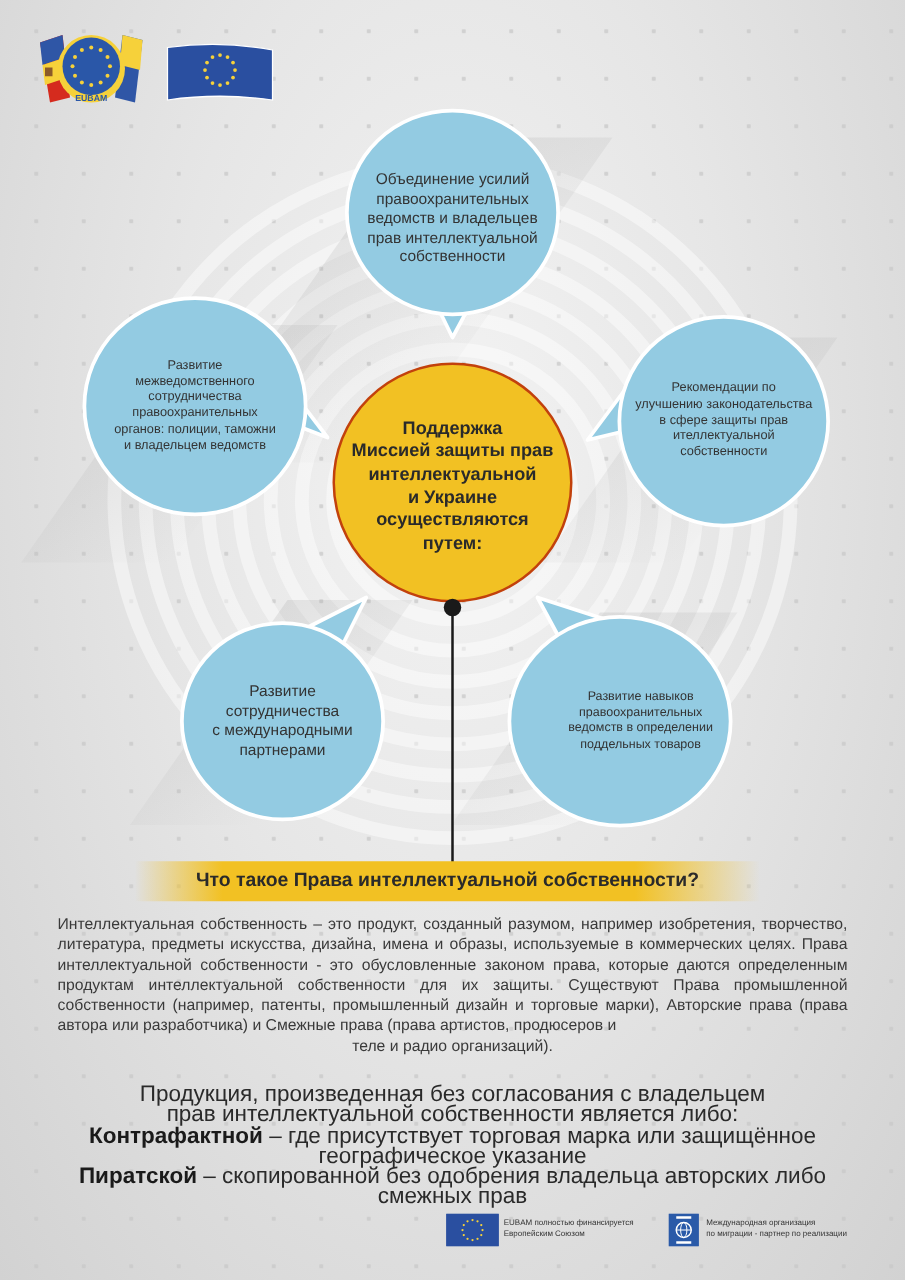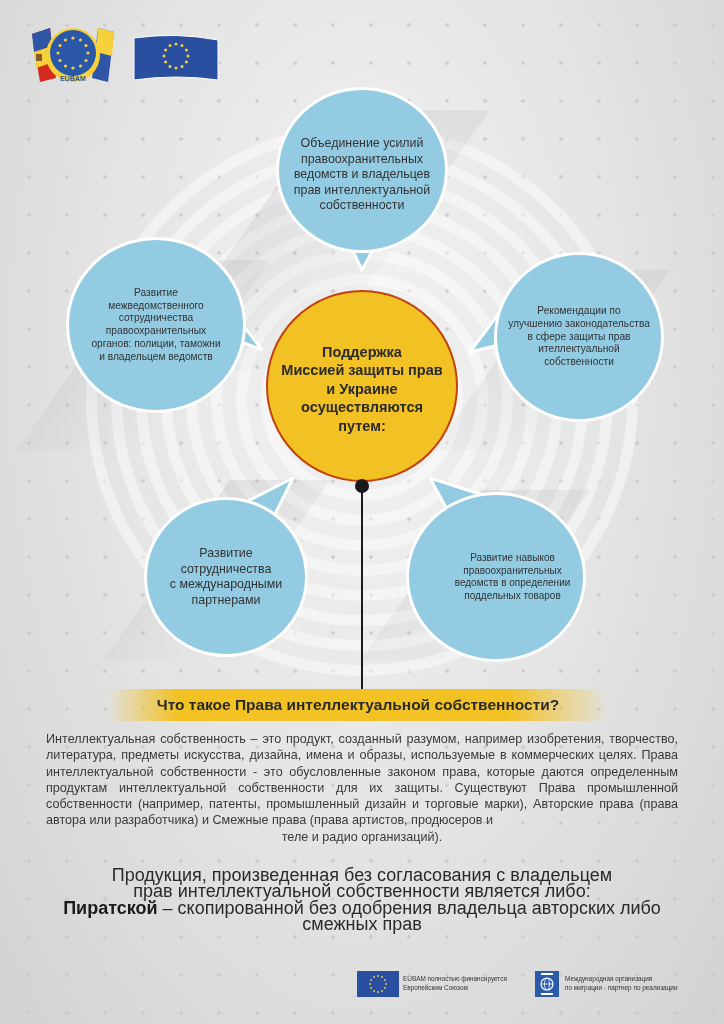--- a/index.html
+++ b/index.html
@@ -204,40 +204,42 @@
     <div>правоохранительных</div>
     <div>ведомств в определении</div>
     <div>поддельных товаров</div>
   </div>
 </div>
 
 <div class="center">
   <div class="txt">
     <div>Поддержка</div>
     <div>Миссией защиты прав</div>
+    <div>интеллектуальной</div>
     <div>и Украине</div>
     <div>осуществляются</div>
     <div>путем:</div>
   </div>
 </div>
 <div class="stem"></div>
 <div class="knob"></div>
 
 <div class="qbar">
   <span class="txt">Что такое Права интеллектуальной собственности?</span>
 </div>
 
 <div class="para">
   <span>Интеллектуальная собственность – это продукт, созданный разумом, например изобретения, творчество, литература, предметы искусства, дизайна, имена и образы, используемые в коммерческих целях.  Права интеллектуальной собственности - это обусловленные законом права, которые даются определенным продуктам интеллектуальной собственности для их защиты. Существуют Права промышленной собственности (например, патенты, промышленный дизайн и торговые марки), Авторские права (права автора или разработчика)  и Смежные права (права артистов, продюсеров и</span>
   <span class="last">теле и радио организаций).</span>
 </div>
 
 <div class="prod">
   <div>Продукция, произведенная без согласования с владельцем</div>
   <div>прав интеллектуальной собственности является либо:</div>
+  <div><b>Контрафактной</b><span> – где присутствует торговая марка или защищённое географическое указание</span></div>
   <div><b>Пиратской</b><span> – скопированной  без одобрения владельца авторских либо смежных прав</span></div>
 </div>
 
 <svg class="footer-eu" viewBox="0 0 42 26">
   <rect width="42" height="26" fill="#2a4fa0"></rect>
   <g fill="#f6d13a">
     <circle cx="21" cy="5" r="0.9"></circle>
       <circle cx="25" cy="6" r="0.9"></circle>
       <circle cx="28" cy="9" r="0.9"></circle>
     <circle cx="29" cy="13" r="0.9"></circle>

